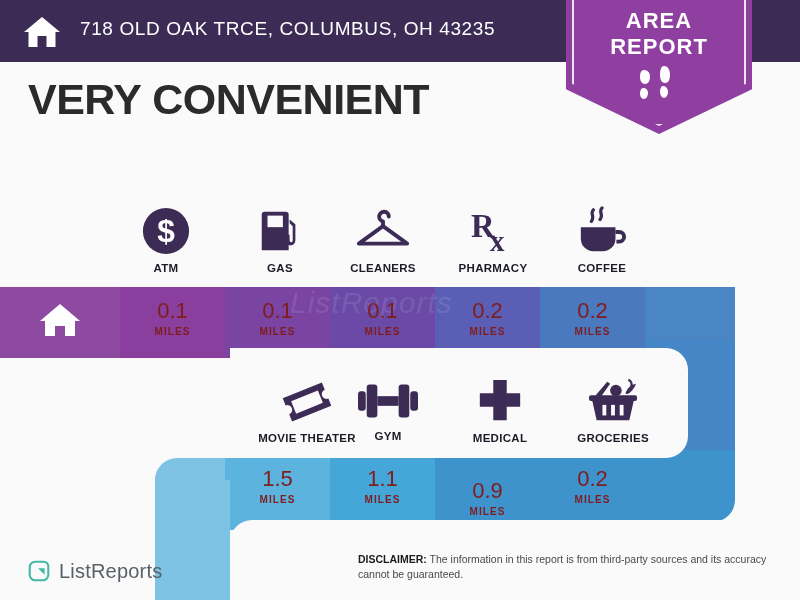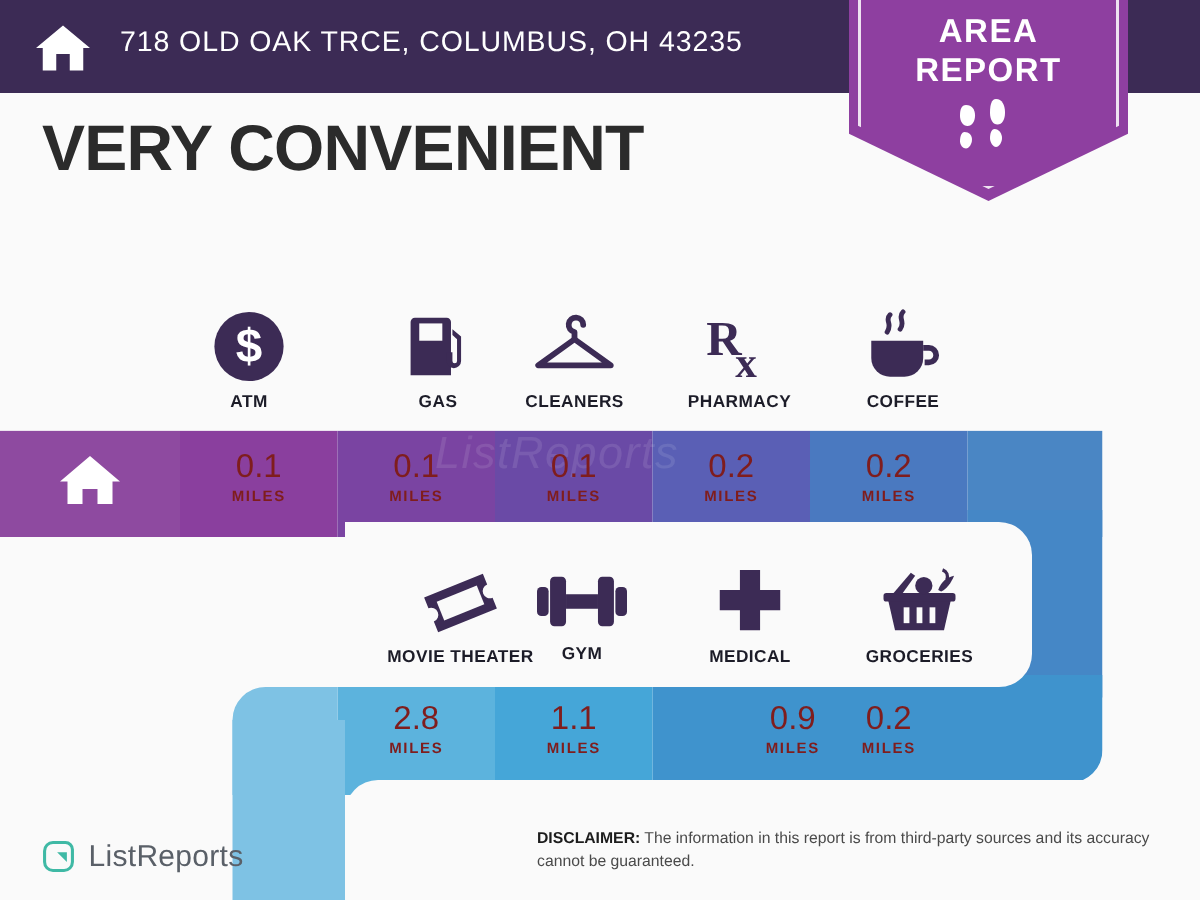--- a/index.html
+++ b/index.html
@@ -136,21 +136,21 @@
   <div class="headline">VERY CONVENIENT</div>
 
   <div class="icon-cell" style="left:118px; top:206px; width:96px;">
     <svg class="ico" viewBox="0 0 52 52" width="50" height="50">
       <circle cx="26" cy="26" r="24" fill="#3c2b55"></circle>
       <text x="26" y="37" text-anchor="middle" font-family="Liberation Sans, sans-serif" font-size="33" font-weight="700" fill="#ffffff">$</text>
     </svg>
     <div class="icon-cap">ATM</div>
   </div>
 
-  <div class="icon-cell" style="left:244px; top:206px; width:96px;text-align:center;">
+  <div class="icon-cell" style="left:232px; top:206px; width:96px;text-align:center;">
     <svg class="ico" viewBox="0 0 52 52" width="50" height="50">
       <g fill="#3c2b55">
         <path d="M10 6 h22 a3 3 0 0 1 3 3 v37 h-28 v-37 a3 3 0 0 1 3 -3 Z"></path>
         <rect x="13" y="10" width="16" height="12" fill="#fafafa"></rect>
         <path d="M36 14 l6 5 v17 a5 5 0 0 1 -10 0 v-6 h4 v6 a1.6 1.6 0 0 0 3.2 0 v-15 l-3.2 -3 z"></path>
       </g>
     </svg>
     <div class="icon-cap">GAS</div>
   </div>
 
@@ -288,28 +288,28 @@
         <circle cx="31" cy="13" r="6"></circle>
         <path d="M10 18 L22 4 l3 2 l-10 14 z"></path>
         <path d="M41 16 c2 -6 6 -9 11 -10 c-2 5 -5 9 -9 11 z"></path>
         <path d="M44 2 c3 1 4 4 3 7" stroke="#3c2b55" stroke-width="2.4" fill="none"></path>
       </g>
     </svg>
     <div class="icon-cap">GROCERIES</div>
   </div>
 
   <div class="seg-label" style="left:225px; top:468px; width:105px;">
-    <div class="seg-num">2.8</div>
+    <div class="seg-num">1.5</div>
     <div class="seg-unit">MILES</div>
   </div>
   <div class="seg-label" style="left:330px; top:468px; width:105px;">
     <div class="seg-num">1.1</div>
     <div class="seg-unit">MILES</div>
   </div>
-  <div class="seg-label" style="left:435px; top:468px; width:105px;margin-left:41px;">
+  <div class="seg-label" style="left:435px; top:480px; width:105px;">
     <div class="seg-num">0.9</div>
     <div class="seg-unit">MILES</div>
   </div>
   <div class="seg-label" style="left:540px; top:468px; width:105px;">
     <div class="seg-num">0.2</div>
     <div class="seg-unit">MILES</div>
   </div>
 
   <div class="logo">
     <svg viewBox="0 0 28 28" width="26" height="26">

